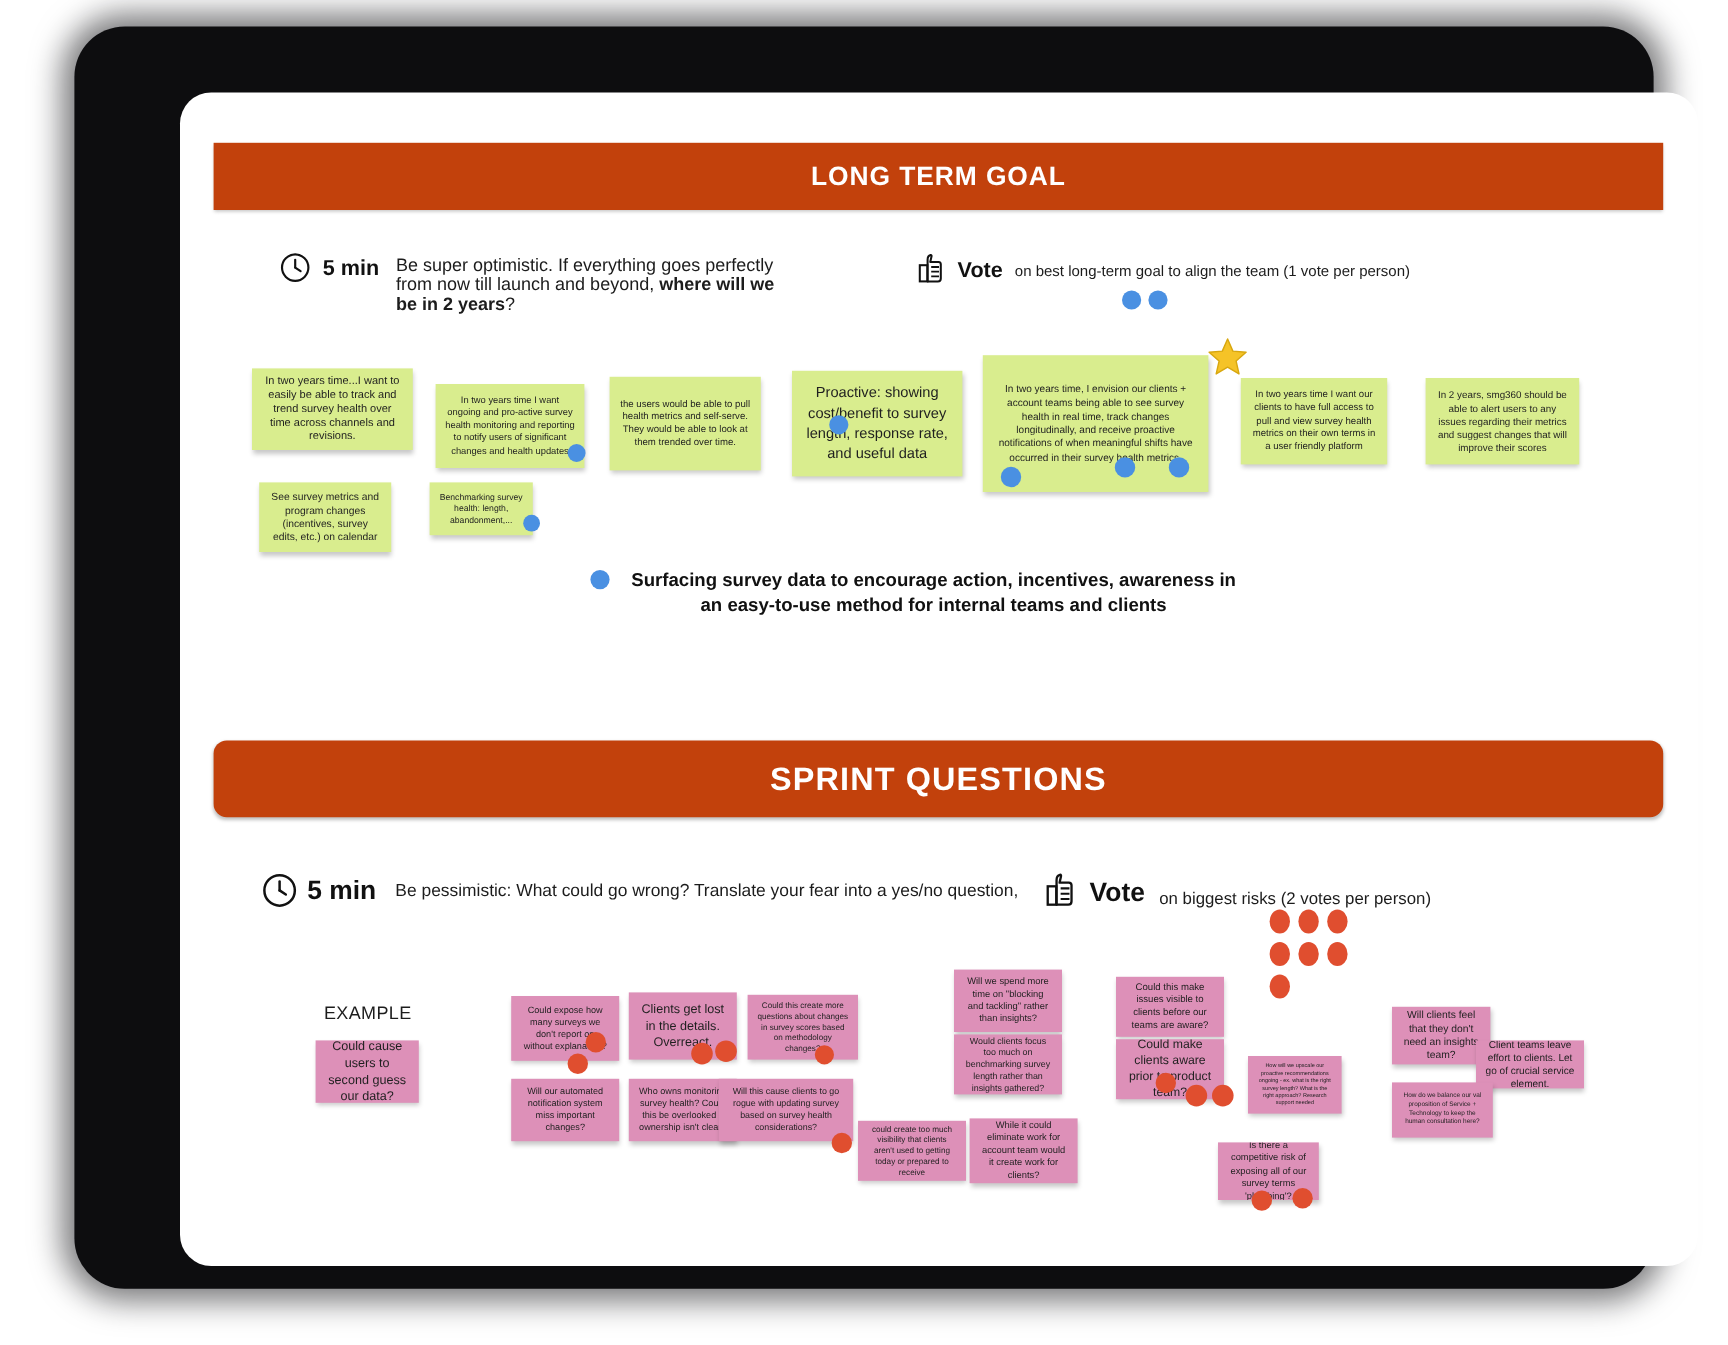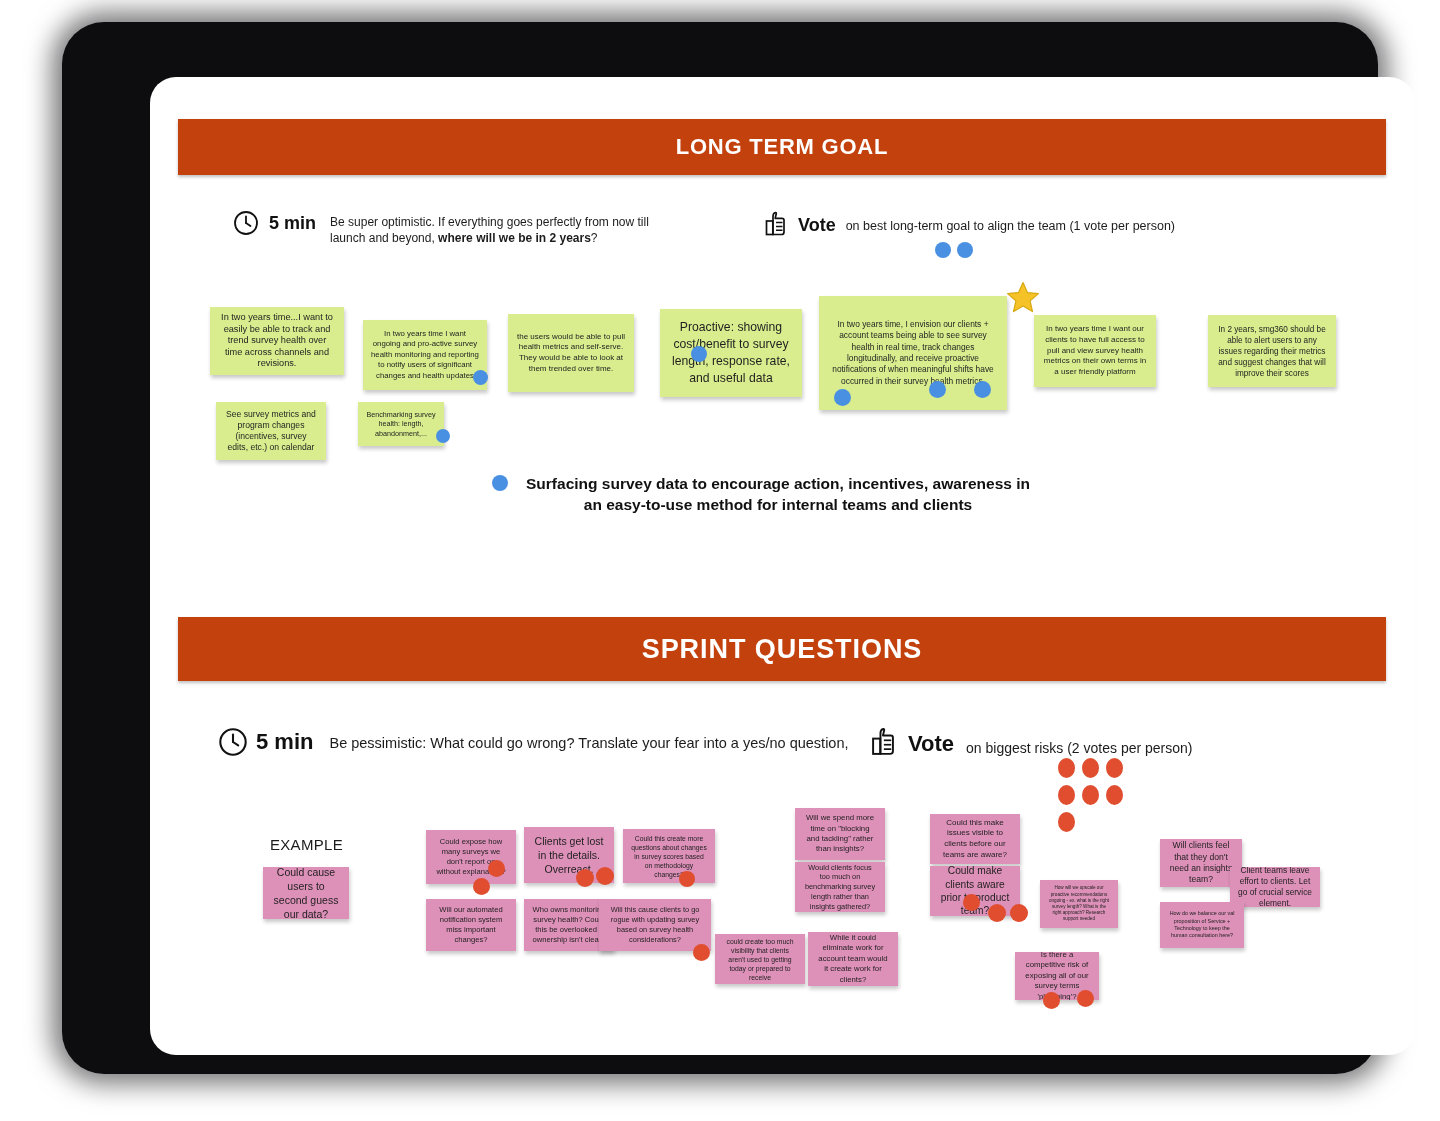--- a/index.html
+++ b/index.html
@@ -38,34 +38,34 @@
     background: #c2410c;
     color: #ffffff;
     display: flex;
     align-items: center;
     justify-content: center;
     letter-spacing: 0.035em;
     font-weight: bold;
     box-shadow: 0 2px 3px rgba(0,0,0,0.25);
   }
   .banner-1 { left: 28px; top: 42px; width: 1208px; height: 56px; font-size: 22px; }
-  .banner-2 { left: 28px; top: 540px; width: 1208px; height: 64px; font-size: 27px; }
+  .banner-2 { left: 28px; top: 540px; width: 1208px; height: 64px; font-size: 27px; border-radius: 11px; }
 
   
   .instr { position: absolute; display: flex; align-items: flex-start; }
   .instr-1 { left: 83px; top: 133px; }
   .instr-2 { left: 68px; top: 650px; }
 
   .clock-icon { flex: 0 0 auto; margin-right: 10px; }
   .instr-2 .clock-icon { margin-right: 8px; }
   .time-label { font-weight: bold; color: #111; white-space: nowrap; }
   .instr-1 .time-label { font-size: 18px; line-height: 26px; margin-right: 14px; }
   .instr-2 .time-label { font-size: 22px; line-height: 30px; margin-right: 16px; }
   .instr-text { color: #1c1c1c; }
-  .instr-1 .instr-text { font-size: 12px; line-height: 16px; padding-top: 4px; max-width: 330px; }
+  .instr-1 .instr-text { font-size: 15px; line-height: 16px; padding-top: 4px; max-width: 330px; }
   .instr-2 .instr-text { font-size: 14.5px; line-height: 19px; padding-top: 7px; white-space: nowrap; }
   .instr-text b { font-weight: bold; }
 
   
   .vote-block { position: absolute; display: flex; align-items: flex-start; }
   .vote-1 { left: 612px; top: 132px; }
   .vote-2 { left: 718px; top: 648px; }
   .thumb-icon { flex: 0 0 auto; }
   .vote-word { font-weight: bold; color: #111; }
   .vote-1 .vote-word { font-size: 18px; line-height: 28px; margin: 2px 10px 0 6px; }
@@ -193,21 +193,21 @@
           <div class="dot" style="left: 541px; top: 269px; width: 16px; height: 16px; background: rgb(74, 144, 226);"></div>
           <div class="note note-green" style="left: 669px; top: 219px; width: 188px; height: 114px; font-size: 8.4px; line-height: 11.4px;">
             <span>In two years time, I envision our clients + account teams being able to see survey health in real time, track changes longitudinally, and receive proactive notifications of when meaningful shifts have occurred in their survey health metrics.</span>
           </div>
           <div class="dot" style="left: 684px; top: 312px; width: 17px; height: 17px; background: rgb(74, 144, 226);"></div>
           <div class="dot" style="left: 779px; top: 304px; width: 17px; height: 17px; background: rgb(74, 144, 226);"></div>
           <div class="dot" style="left: 824px; top: 304px; width: 17px; height: 17px; background: rgb(74, 144, 226);"></div>
           <div class="note note-green" style="left: 884px; top: 238px; width: 122px; height: 72px; font-size: 8px; line-height: 10.8px;">
             <span>In two years time I want our clients to have full access to pull and view survey health metrics on their own terms in a user friendly platform</span>
           </div>
-          <div class="note note-green" style="left: 1038px; top: 238px; width: 128px; height: 72px; font-size: 8.2px; line-height: 11px; margin-left: 20px;">
+          <div class="note note-green" style="left: 1038px; top: 238px; width: 128px; height: 72px; font-size: 8.2px; line-height: 11px;">
             <span>In 2 years, smg360 should be able to alert users to any issues regarding their metrics and suggest changes that will improve their scores</span>
           </div>
         </div>
 
       <div class="headline-dot">
         <div class="dot dot-blue" style="width:16px;height:16px;"></div>
       </div>
       <div class="headline">Surfacing survey data to encourage action, incentives, awareness in an easy-to-use method for internal teams and clients</div>
 
       <div class="banner banner-2">

